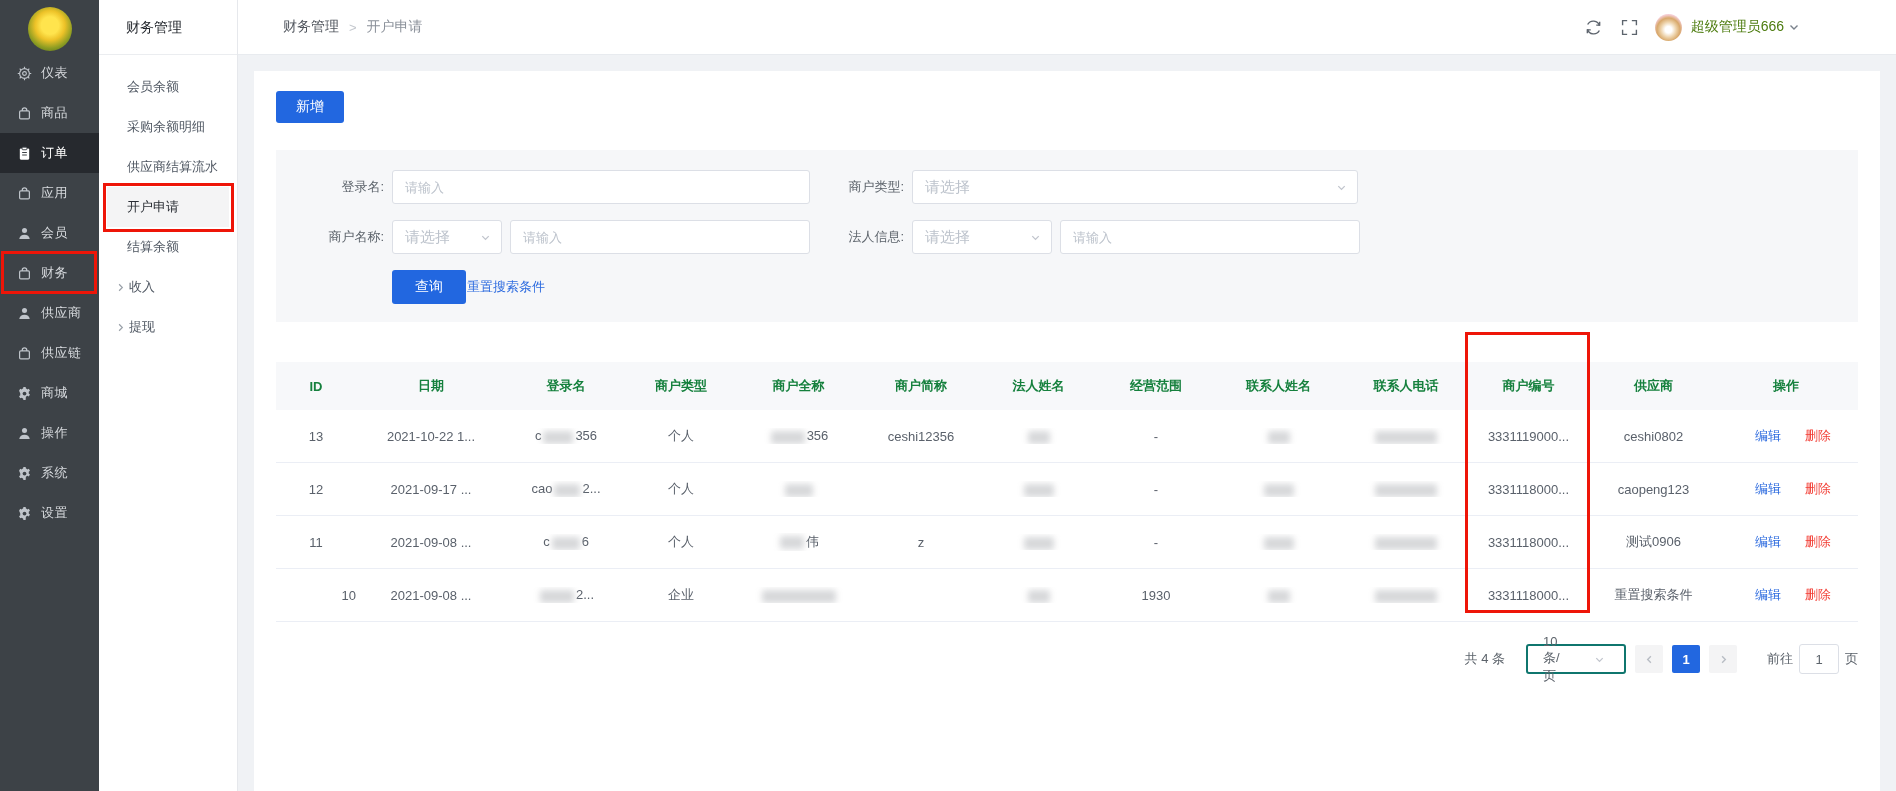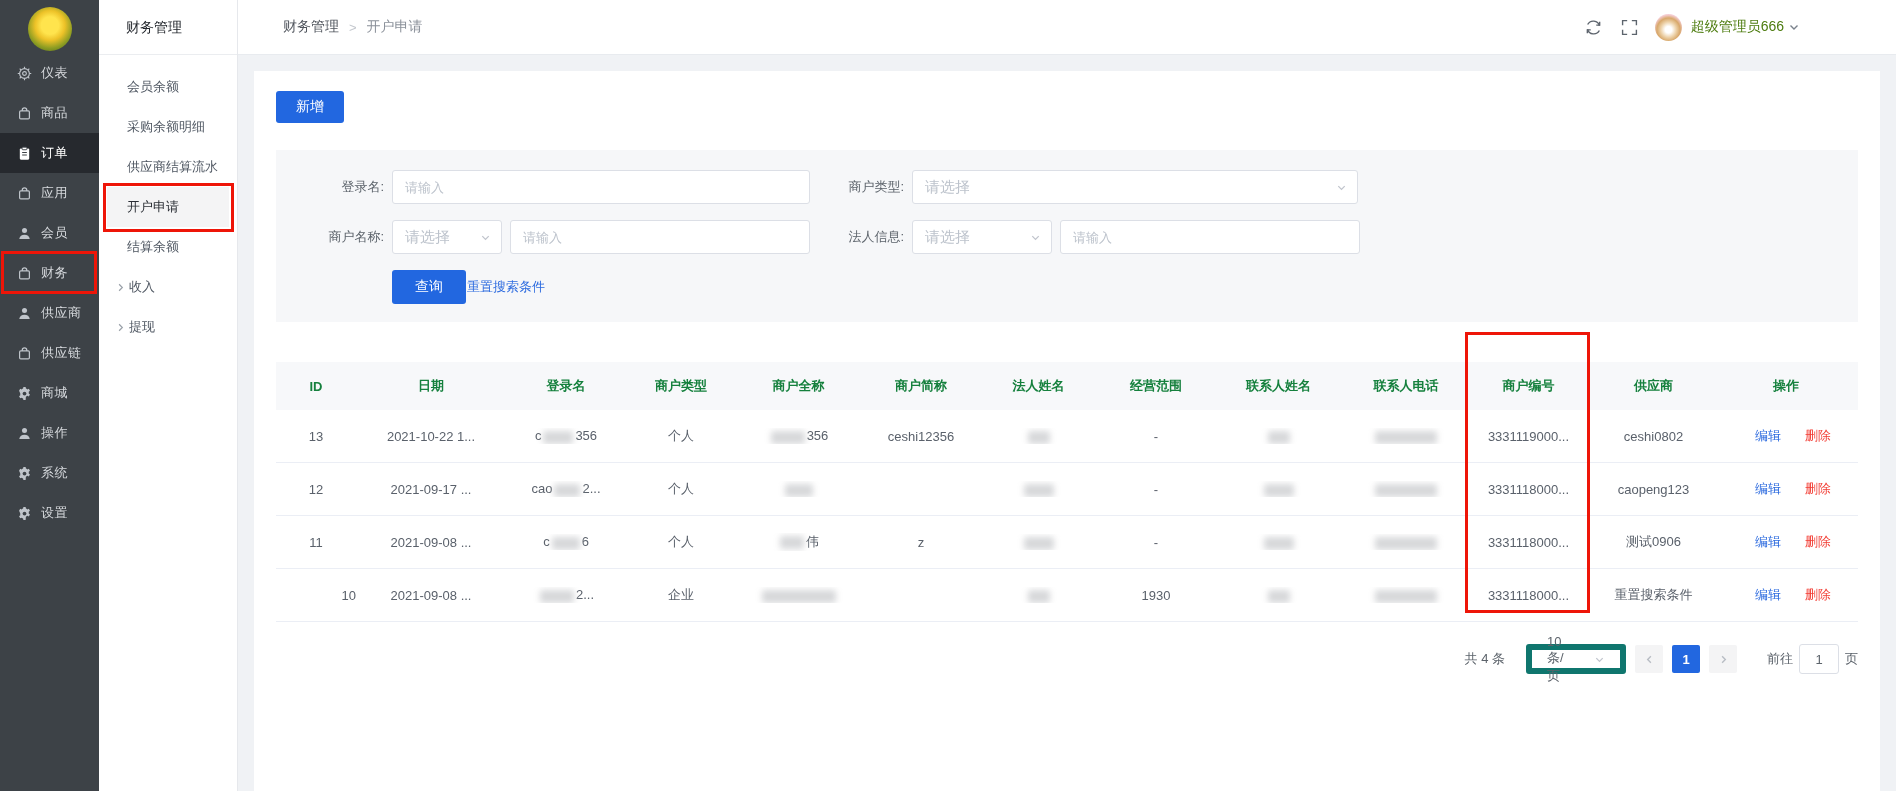--- a/index.html
+++ b/index.html
@@ -85,21 +85,21 @@
   .td { font-size:13px; color:#5a616b; text-align:center; flex-shrink:0;
     overflow:hidden; white-space:nowrap; }
   .blur { display:inline-block; height:13px; border-radius:2px; background:#d7d8da;
     filter:blur(3px); vertical-align:middle; margin:0 2px; }
   .link-edit { color:#2d6bdf; margin:0 19px; cursor:pointer; }
   .link-del { color:#f23c33; margin:0 5px; cursor:pointer; }
 
   
   .pagination { display:flex; align-items:center; justify-content:flex-end;
     margin-top:22px; font-size:13px; color:#5c636b; }
-  .pg-size { width:100px; height:30px; border:6px solid #0f766e; border-radius:3px;
+  .pg-size { width:100px; height:30px; border:2px solid #0f766e; border-radius:3px;
     display:flex; align-items:center; padding:0 9px 0 15px; margin-left:21px;
     background:#fff; cursor:pointer;gap:30px; }
   .pg-size span { flex:1; }
   .pg-btn { width:28px; height:28px; background:#f4f4f5; border-radius:2px; margin-left:9px;
     display:flex; align-items:center; justify-content:center; color:#b8bdc4; cursor:pointer; }
   .pg-btn svg { width:11px; height:11px; }
   .pg-cur { width:28px; height:28px; background:#2267e0; color:#fff; border-radius:2px;
     margin-left:9px; display:flex; align-items:center; justify-content:center;
     font-weight:700; cursor:pointer; }
   .pg-goto { margin-left:30px; }

